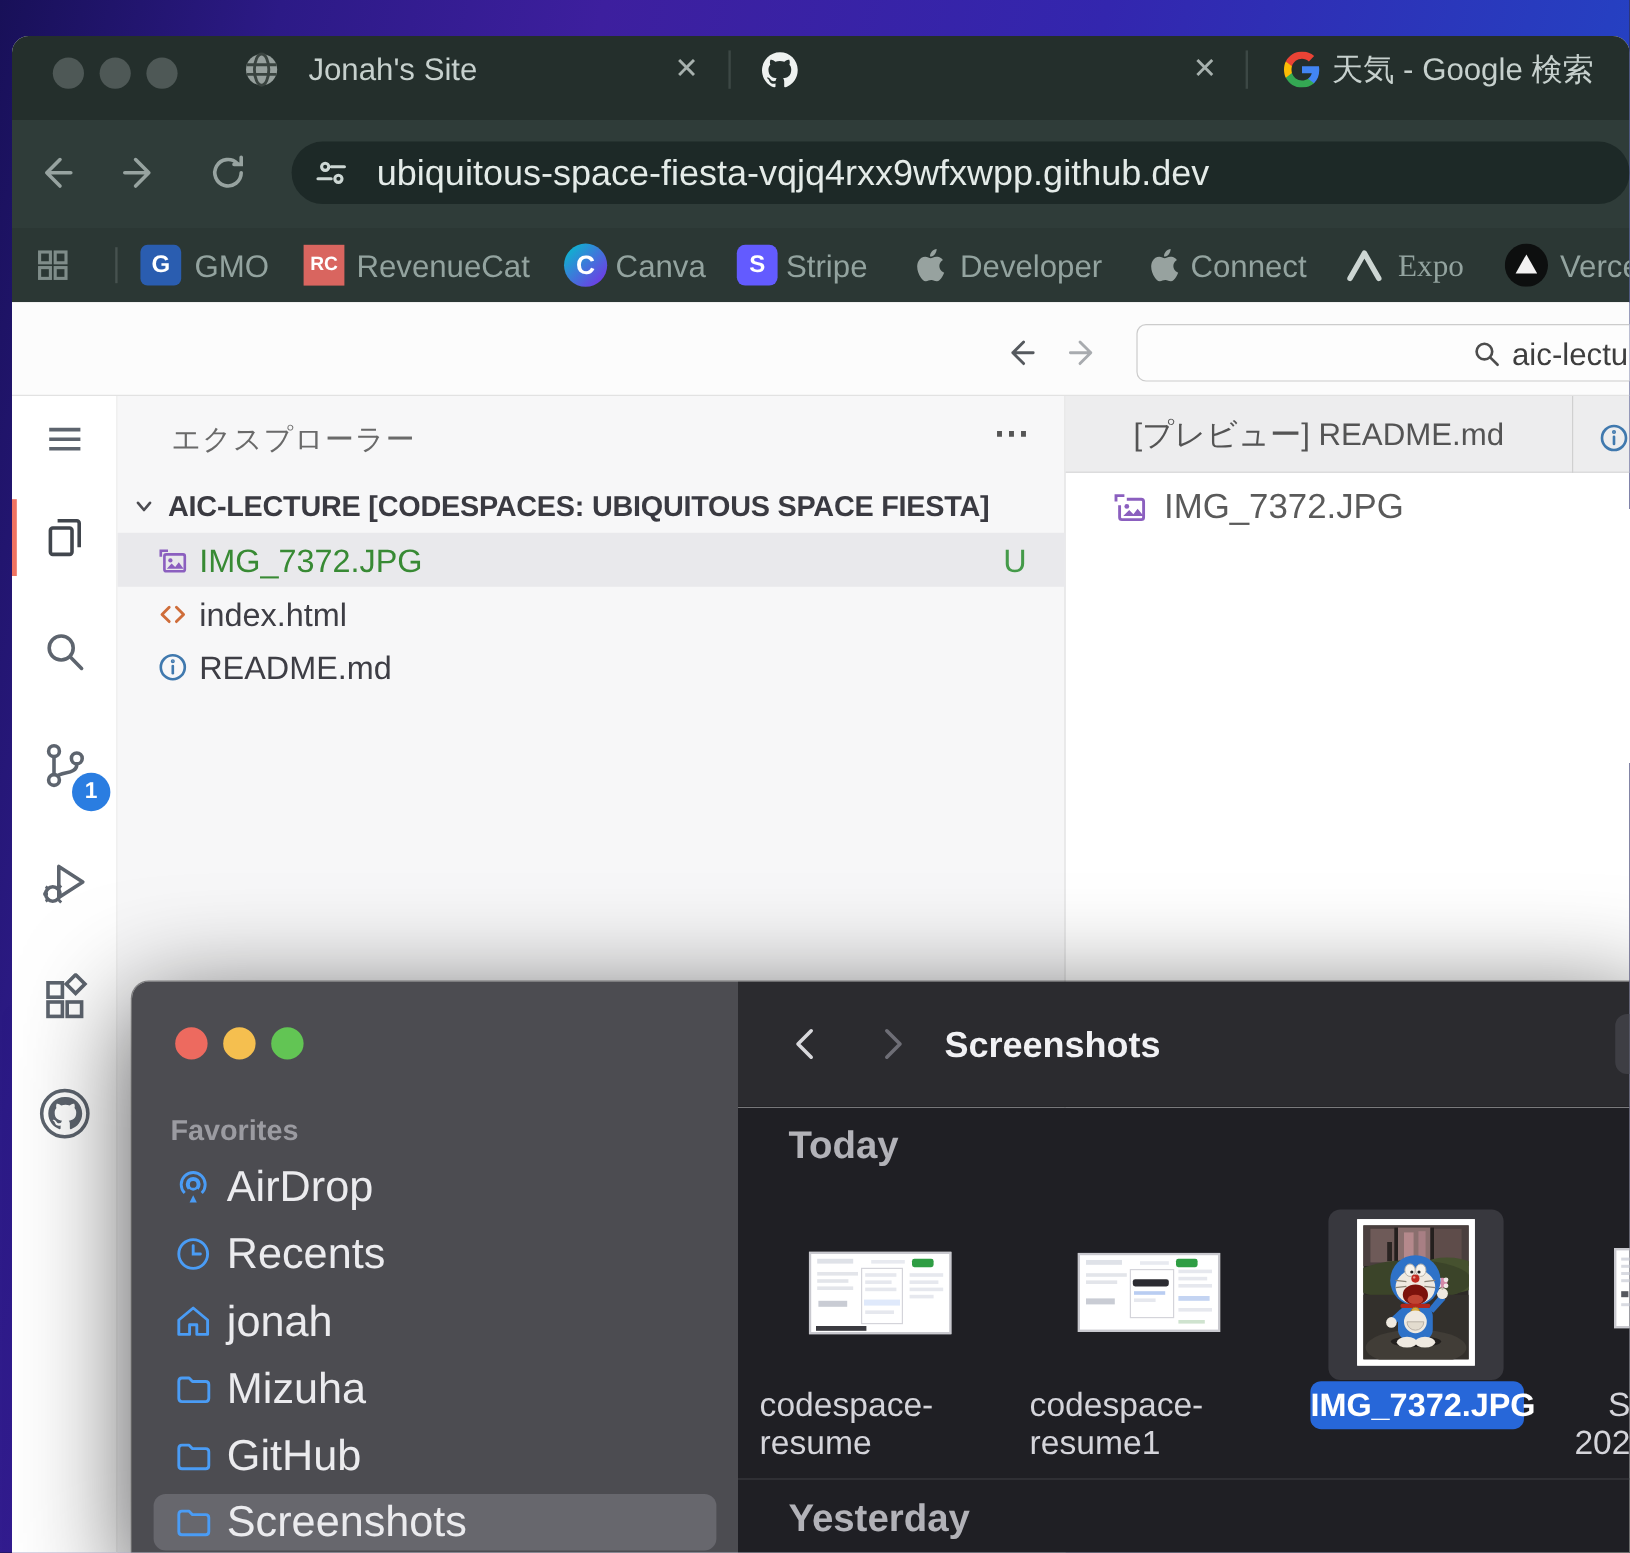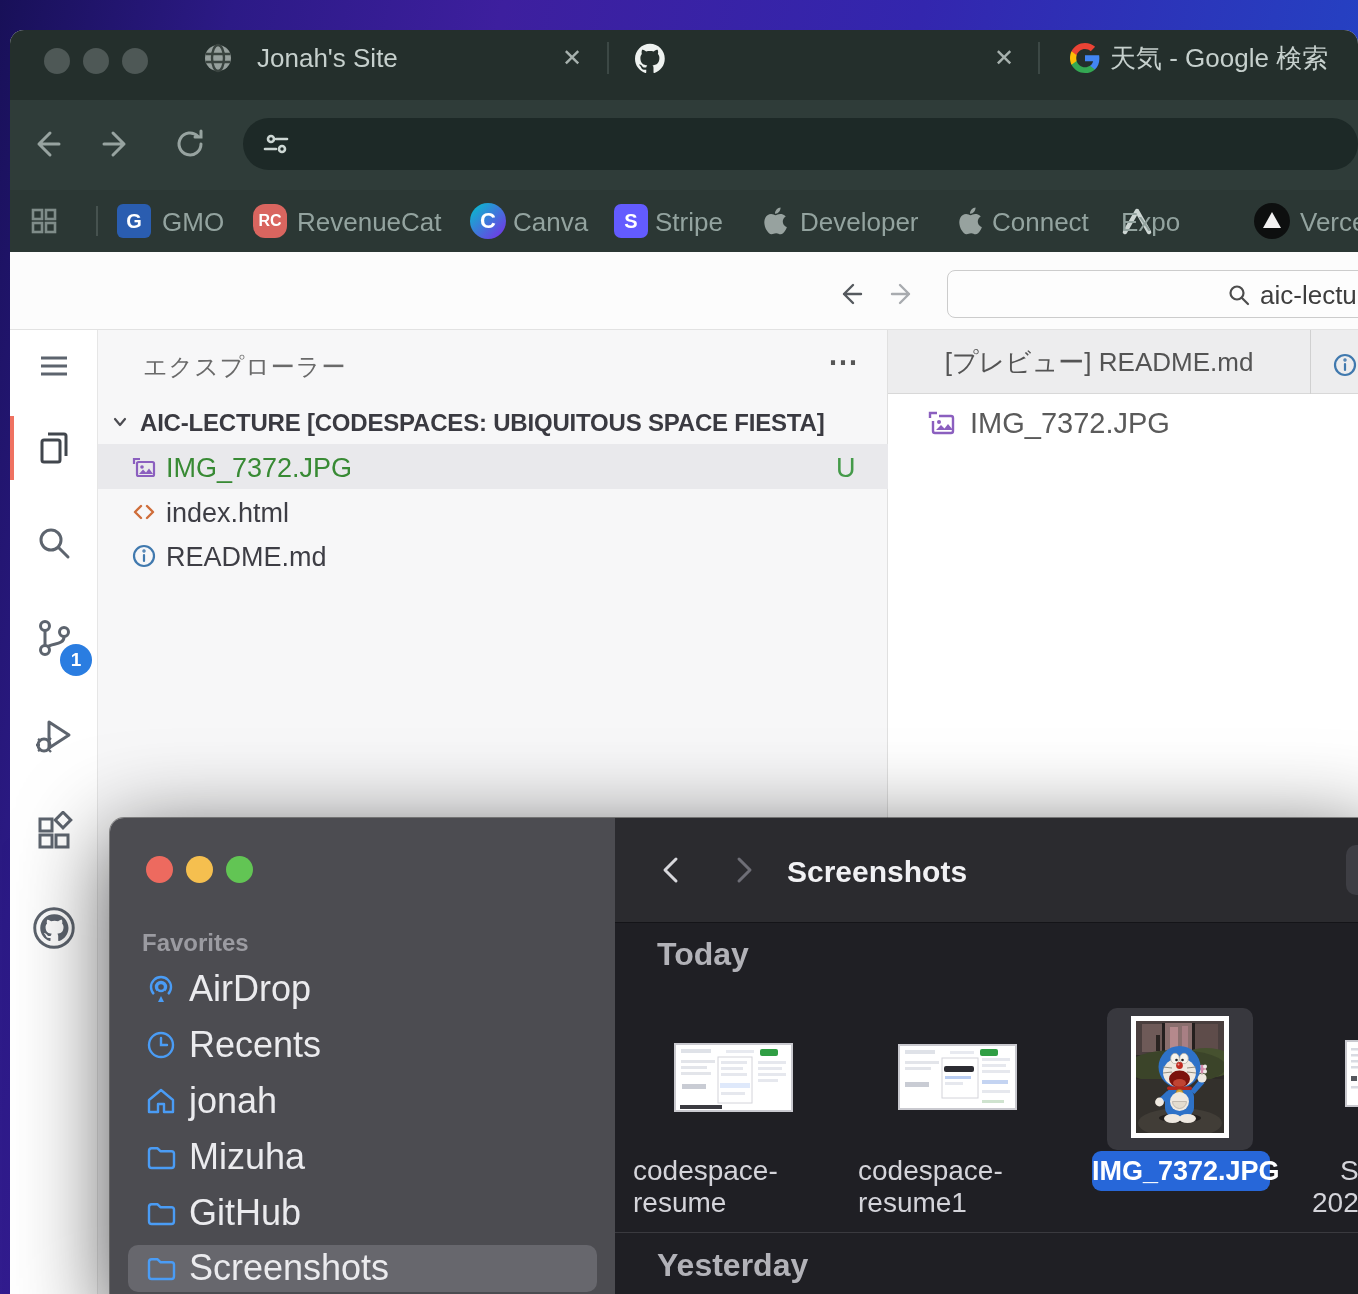--- a/index.html
+++ b/index.html
@@ -86,38 +86,39 @@
   </div>
   <div class="abs" style="left:243px;top:118px;width:1115px;height:52px;border-radius:26px;background:#1d2927;"></div>
   <div class="abs" style="left:263px;top:131px;">
     <svg width="26" height="26" viewBox="0 0 26 26" fill="none" stroke="#cdd7d4" stroke-width="2.6" stroke-linecap="round">
         <circle cx="8" cy="8" r="3" fill="none"></circle>
         <path d="M13 8h11"></path>
         <path d="M2 18h11"></path>
         <circle cx="19" cy="18" r="3" fill="none"></circle>
       </svg>
   </div>
+  <div class="t" style="left:314px;top:128px;font-size:30px;line-height:34px;color:#e4ebe8;">ubiquitous-space-fiesta-vqjq4rxx9wfxwpp.github.dev</div>
 
   <div class="abs" style="left:10px;top:190px;width:1348px;height:62px;background:#2b3734;"></div>
   <div class="abs" style="left:30px;top:207px;">
     <svg width="28" height="28" viewBox="0 0 28 28" fill="none" stroke="#7f8c89" stroke-width="2.6">
         <rect x="3" y="3" width="9" height="9"></rect>
         <rect x="16" y="3" width="9" height="9"></rect>
         <rect x="3" y="16" width="9" height="9"></rect>
         <rect x="16" y="16" width="9" height="9"></rect>
       </svg>
   </div>
   <div class="abs" style="left:96px;top:206px;width:2px;height:30px;background:#46524f;"></div>
 
   <div class="abs bkicon" style="left:117px;top:204px;width:34px;height:34px;border-radius:6px;background:#2a5db0;font-size:20px;">
       <span>G</span>
     </div>
   <div class="t bklabel" style="left:162px;top:206px;">GMO</div>
 
-  <div class="abs bkicon" style="left:253px;top:204px;width:34px;height:34px;border-radius:12px;background:#d9655f;font-size:16px;">
+  <div class="abs bkicon" style="left:253px;top:204px;width:34px;height:34px;border-radius:0;background:#d9655f;font-size:16px;">
       <span>RC</span>
     </div>
   <div class="t bklabel" style="left:297px;top:206px;">RevenueCat</div>
 
   <div class="abs bkicon" style="left:470px;top:203px;width:36px;height:36px;border-radius:50%;background:linear-gradient(135deg,#00c4cc,#7d2ae8);font-size:22px;">
       <span>C</span>
     </div>
   <div class="t bklabel" style="left:513px;top:206px;">Canva</div>
 
   <div class="abs bkicon" style="left:614px;top:204px;width:34px;height:34px;border-radius:7px;background:#635bff;font-size:20px;">
@@ -137,21 +138,21 @@
         <path fill="#97a29f" d="M16.6 12.6c0-2.6 2.1-3.8 2.2-3.9-1.2-1.8-3.1-2-3.7-2-1.6-.2-3.1.9-3.9.9-.8 0-2-.9-3.4-.9-1.7 0-3.3 1-4.2 2.6-1.8 3.1-.5 7.7 1.3 10.2.9 1.2 1.9 2.6 3.3 2.5 1.3-.1 1.8-.8 3.4-.8s2 .8 3.4.8c1.4 0 2.3-1.3 3.2-2.5 1-1.4 1.4-2.8 1.4-2.9-.1 0-2.9-1.1-3-4zM13.8 5.1c.7-.9 1.2-2.1 1.1-3.3-1 0-2.3.7-3 1.6-.7.8-1.3 2-1.1 3.2 1.1.1 2.3-.6 3-1.5z"></path>
       </svg>
   </div>
   <div class="t bklabel" style="left:992px;top:206px;">Connect</div>
 
   <div class="abs" style="left:1120px;top:205px;">
     <svg width="34" height="32" viewBox="0 0 34 32" fill="none" stroke="#cdd6d3" stroke-width="4.5" stroke-linecap="round" stroke-linejoin="round">
         <path d="M5 27 17 6l12 21"></path>
       </svg>
   </div>
-  <div class="t bklabel" style="left:1121px;top:206px;">Expo</div>
+  <div class="t bklabel" style="left:1165px;top:206px;font-family:Liberation Serif, serif;">Expo</div>
 
   <div class="abs" style="left:1254px;top:203px;">
     <svg width="36" height="36" viewBox="0 0 36 36">
         <circle cx="18" cy="18" r="18" fill="#0d0f0f"></circle>
         <path d="M18 9l9 16H9z" fill="#f2f2f2"></path>
       </svg>
   </div>
   <div class="t bklabel" style="left:1300px;top:206px;">Verce</div>
 
   <div class="abs" style="left:10px;top:252px;width:1348px;height:1042px;background:#ffffff;"></div>

